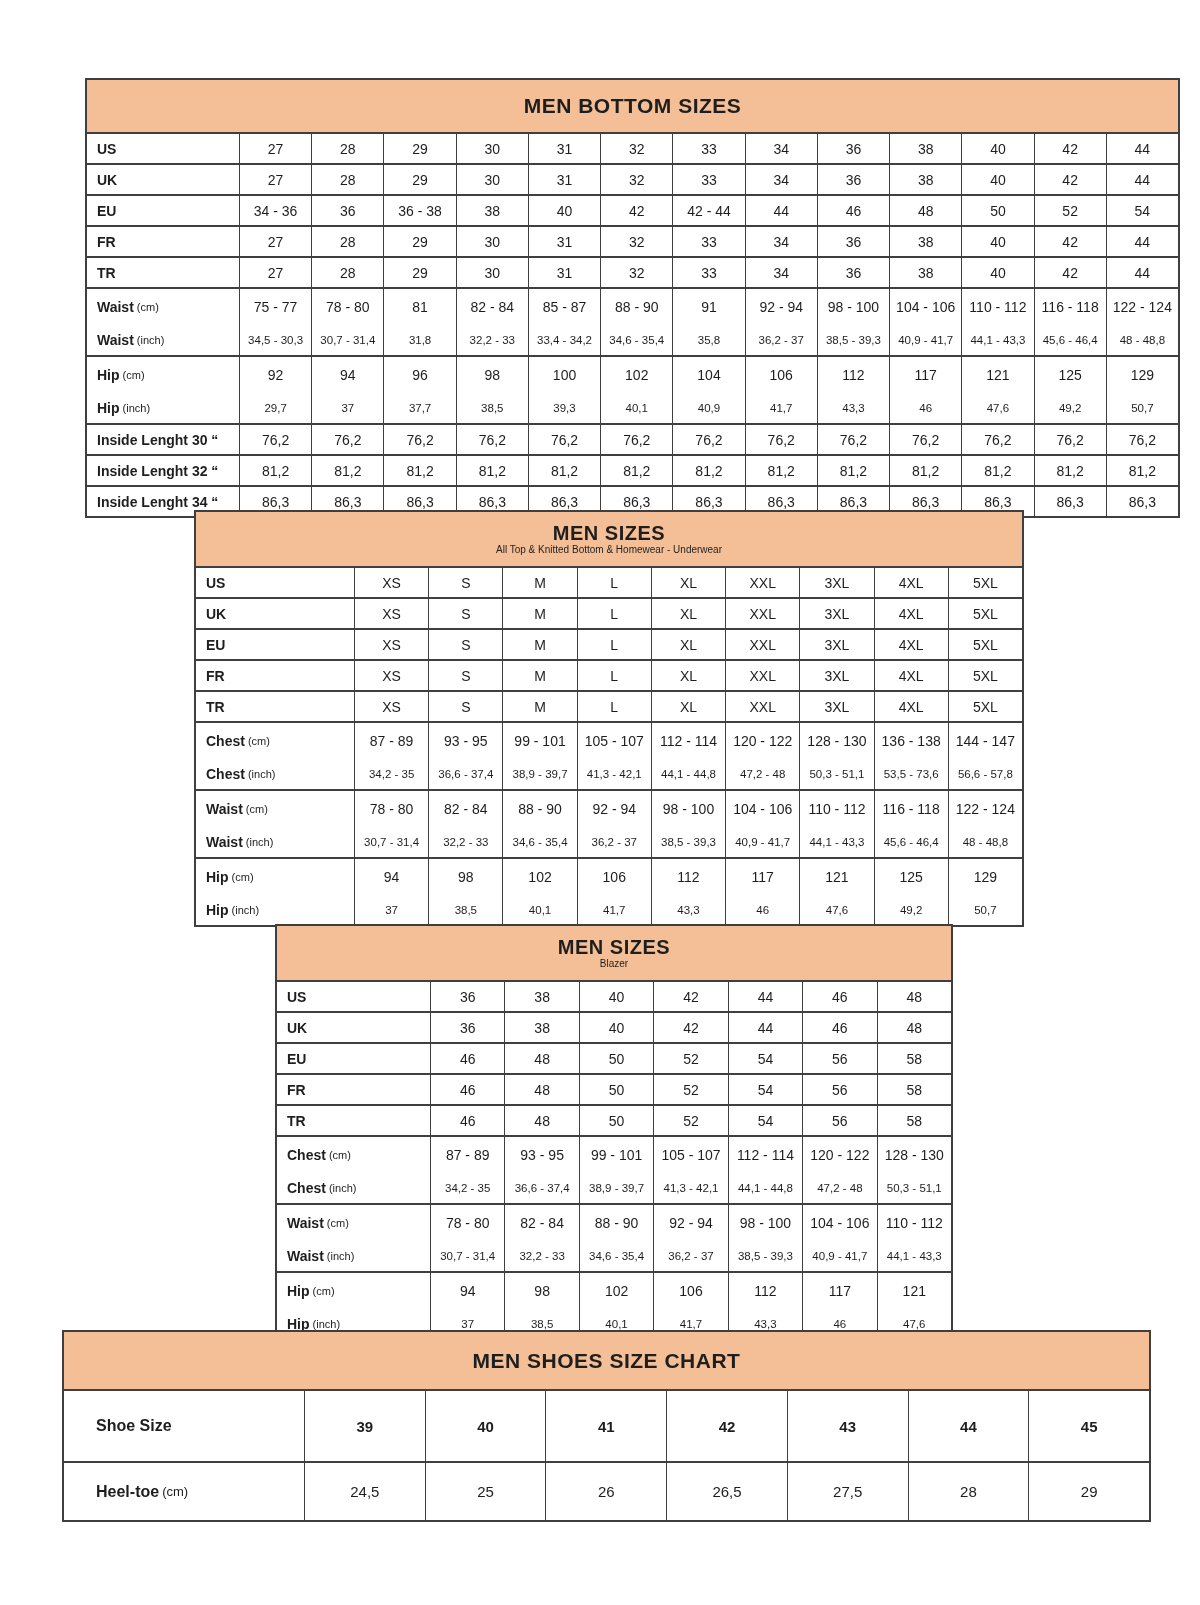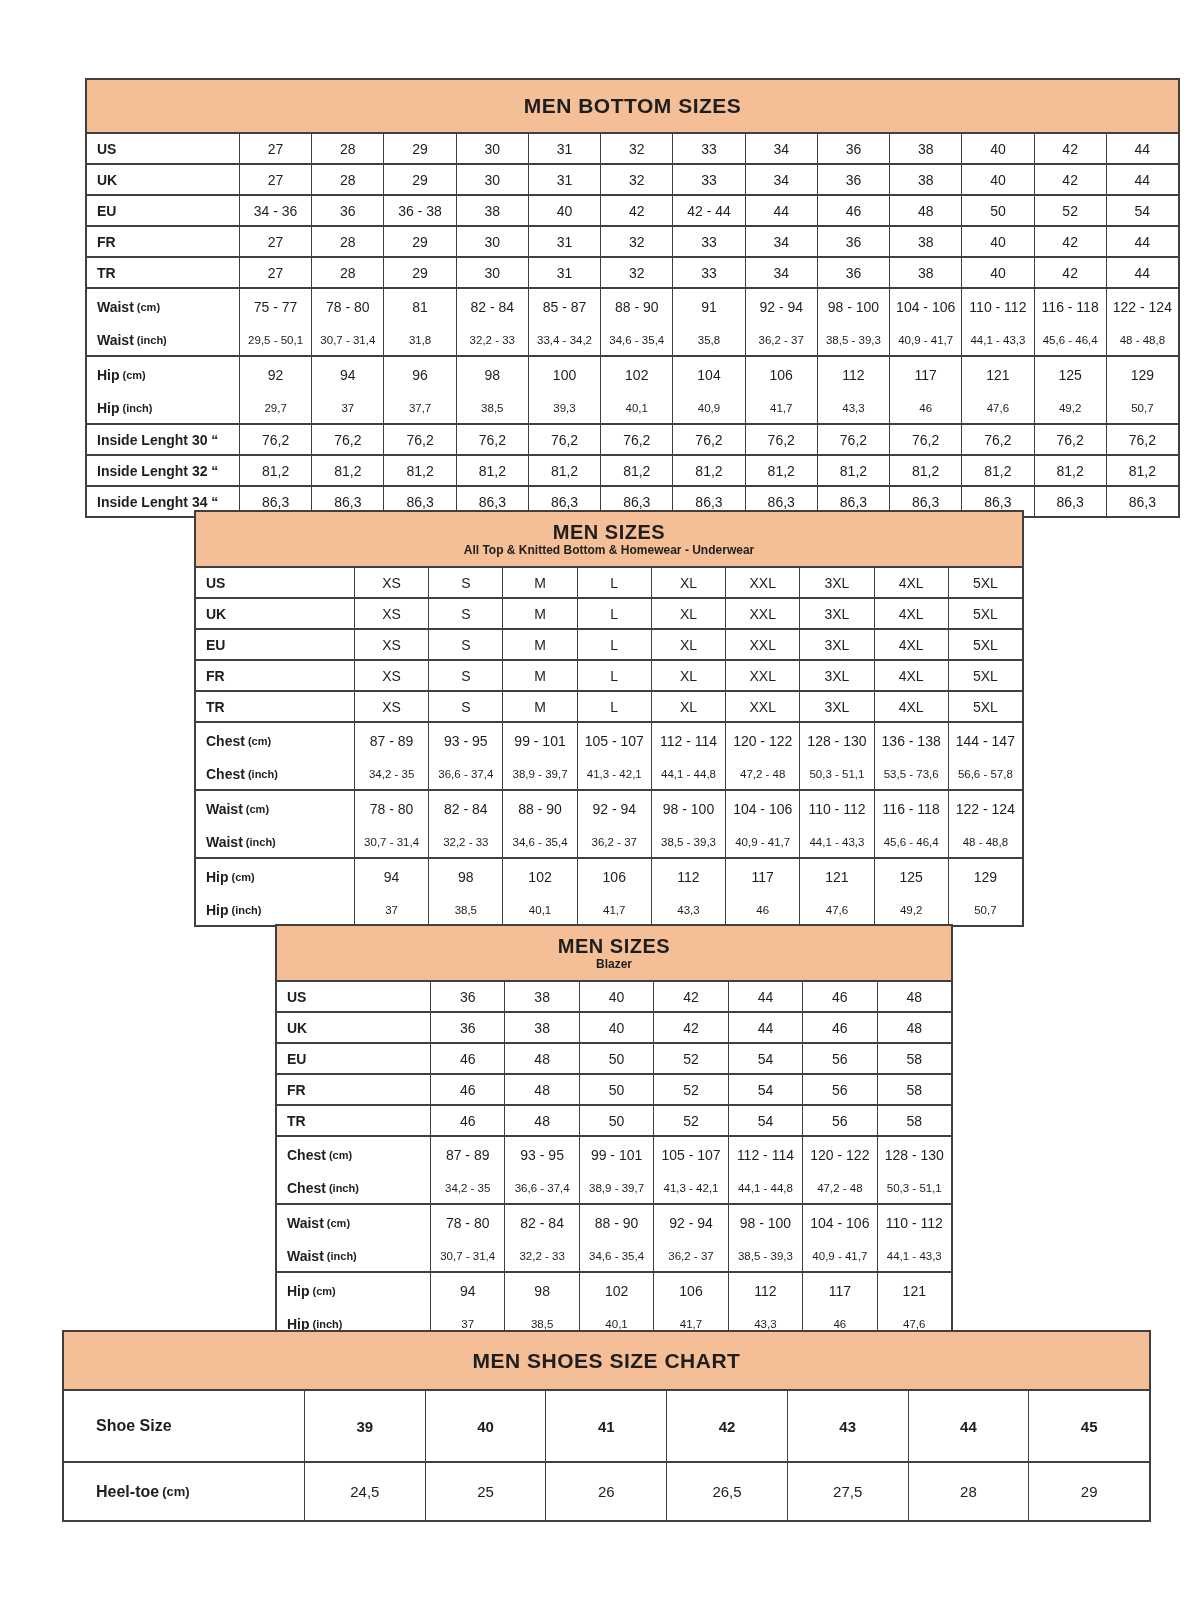--- a/index.html
+++ b/index.html
@@ -7,28 +7,28 @@
     width:1200px;height:1605px;position:relative;background:#ffffff;
     font-family:"Liberation Sans", sans-serif;color:#1e1e1e;overflow:hidden;
   }
   .size-table{position:absolute;}
   .thead{
     background:var(--hbg);border:2px solid var(--bc);
     display:flex;flex-direction:column;align-items:center;justify-content:center;
     text-align:center;
   }
   .ttitle{font-weight:bold;font-size:21px;letter-spacing:.5px;line-height:1.1;}
-  .tsub{font-weight:bold;font-size:12px;line-height:1.25;text-align:center;}
+  .tsub{font-weight:normal;font-size:10px;line-height:1.25;text-align:center;}
   .tbody{border:2px solid var(--bc);border-top:none;background:#fff;}
   .group + .group{border-top:2px solid var(--bc);}
   .row{display:grid;grid-template-columns:var(--label) repeat(var(--n),1fr);align-items:stretch;}
   .cell{display:flex;align-items:center;justify-content:center;overflow:hidden;white-space:nowrap;}
   .cell + .cell{border-left:1.5px solid var(--bc);}
   .cell.label{justify-content:flex-start;padding-left:10px;font-weight:bold;font-size:14px;}
-  .cell.label .unit{font-size:11px;font-weight:bold;margin-left:3px;}
+  .cell.label .unit{font-size:11px;font-weight:normal;margin-left:3px;}
   .val{font-size:14px;}
   .row.single{height:29px;}
   .row.upper{height:35px;}
   .row.lower{height:31px;}
   .row.lower .val{font-size:11.5px;}
   
   #t1{left:53px;top:78px;width:1095px;margin-left:32px;--label:152px;--n:13;}
   #t1 .thead{height:52px;}
   #t2{left:194px;top:510px;width:830px;--label:158px;--n:9;}
   #t2 .thead{height:54px;}
@@ -172,21 +172,21 @@
           <div class="cell val">104 - 106</div>
           <div class="cell val">110 - 112</div>
           <div class="cell val">116 - 118</div>
           <div class="cell val">122 - 124</div>
         </div>
         <div class="row lower">
           <div class="cell label">
             <span>Waist</span>
             <span class="unit">(inch)</span>
           </div>
-          <div class="cell val">29,5 - 50,1</div>
+          <div class="cell val">34,5 - 30,3</div>
           <div class="cell val">30,7 - 31,4</div>
           <div class="cell val">31,8</div>
           <div class="cell val">32,2 - 33</div>
           <div class="cell val">33,4 - 34,2</div>
           <div class="cell val">34,6 - 35,4</div>
           <div class="cell val">35,8</div>
           <div class="cell val">36,2 - 37</div>
           <div class="cell val">38,5 - 39,3</div>
           <div class="cell val">40,9 - 41,7</div>
           <div class="cell val">44,1 - 43,3</div>

